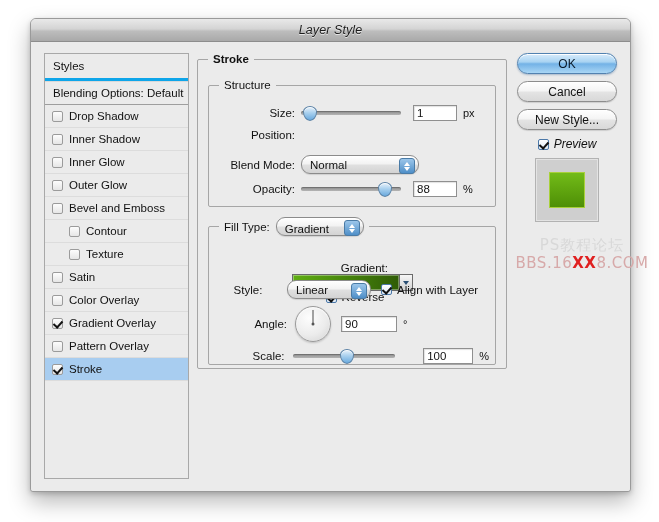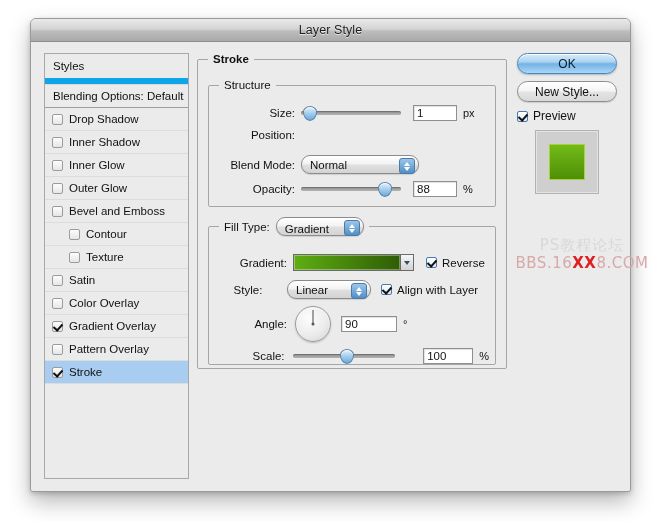--- a/index.html
+++ b/index.html
@@ -25,39 +25,40 @@
     border-radius: 5px 5px 0 0;
     background: linear-gradient(to bottom, #e9e9e9 0%, #d4d4d4 45%, #bdbdbd 55%, #a9a9a9 100%);
     border-bottom: 1px solid #8d8d8d;
     display: flex; align-items: center; justify-content: center;
     position: relative;
   }
   .title-text {
     font-size: 12.5px; color: #1d1d1d;
     letter-spacing: 0.1px;
     text-shadow: 0 1px 0 rgba(255,255,255,0.65);
+    font-style: italic;
   }
   .body {
     position: absolute; left: 0; top: 23px; right: 0; bottom: 0;
     background: #ebebeb;
     border-radius: 0 0 3px 3px;
   }
 
   
   .styles-panel {
     position: absolute; left: 13px; top: 11px;
     width: 145px; height: 426px;
     background: #ebebeb;
     border: 1px solid #a8a8a8;
     box-sizing: border-box;
   }
   .styles-head {
     height: 24px; line-height: 24px;
     padding-left: 8px; font-size: 11.5px; color: #111;
-    border-bottom: 6px solid #0ea5e9;
+    border-bottom: 3px solid #0ea5e9;
     background: #ebebeb;
   }
   .styles-blending {
     height: 22px; line-height: 22px;
     padding-left: 8px; font-size: 11.5px; color: #111;
     border-top: 1px solid #d9d9d9;
     border-bottom: 1px solid #9e9e9e;
     background: #ebebeb;
   }
   .style-row {
@@ -207,22 +208,22 @@
     background: linear-gradient(to bottom,#ffffff 0%,#f4f4f4 48%,#e4e4e4 52%,#d8d8d8 100%);
     box-shadow: 0 1px 1px rgba(0,0,0,0.13), inset 0 1px 0 rgba(255,255,255,0.95);
   }
   .btn.primary {
     color: #0a1a2a;
     border: 1px solid #5282b0;
     background: linear-gradient(to bottom,#d9ecfb 0%,#a8d3f2 42%,#73b2e6 52%,#a9d6f5 100%);
     box-shadow: 0 1px 2px rgba(40,90,140,0.35), inset 0 1px 0 rgba(255,255,255,0.95);
   }
   .preview-row {
-    display: flex; align-items: center; justify-content: flex-start;
-    font-size: 12px; color: #111; margin: 2px 0 7px 0;
+    display: flex; align-items: center; justify-content: center;
+    font-size: 12px; color: #111; margin: 2px 0 7px 0; font-style: italic;
   }
   .preview-row .cb { margin-right: 5px; }
   .thumb-box {
     width: 62px; height: 62px; margin: 0 auto;
     background: #cfcfcf;
     border: 1px solid #b2b2b2;
     display: flex; align-items: center; justify-content: center;
     box-shadow: inset 0 0 0 1px #e3e3e3;
   }
   .thumb-sq {
@@ -368,21 +369,21 @@
                 <span class="popup" style="width:88px;margin-left:6px;align-items:flex-end;">
                   <span>Gradient</span>
                   <span class="arrows">
                       <i class="up"></i>
                       <i class="dn"></i>
                     </span>
                 </span>
               </span>
             </legend>
 
-            <div class="row" style="left:0; top:18px; width:280px;">
+            <div class="row" style="left:0; top:26px; width:280px;flex-direction:column;">
               <span class="lbl" style="width:78px;">Gradient:</span>
               <span class="grad-wrap" style="margin-left:6px;">
                 <span class="grad-swatch" id="grad-swatch" style="background: linear-gradient(to right, rgb(95, 174, 18), rgb(47, 92, 6));"></span>
                 <span class="grad-arrow">
                     <i></i>
                   </span>
               </span>
               <span class="cbrow" style="margin-left:12px;">
                 <span class="cb blue checked"></span>
                 <span>Reverse</span>
@@ -422,20 +423,21 @@
               </div>
               <input class="numfield" style="width: 50px; margin-left: 28px;" value="100">
               <span class="unit" style="margin-left:6px;">%</span>
             </div>
           </fieldset>
         </fieldset>
       </div>
 
       <div class="right">
         <div class="btn primary">OK</div>
+        <div class="btn">Cancel</div>
         <div class="btn">New Style...</div>
         <div class="preview-row">
           <span class="cb blue checked"></span>
           <span>Preview</span>
         </div>
         <div class="thumb-box">
           <div class="thumb-sq" id="thumb-sq" style="background: linear-gradient(rgb(114, 187, 24), rgb(78, 143, 6)); border-color: rgb(168, 209, 58);"></div>
         </div>
       </div>
 

